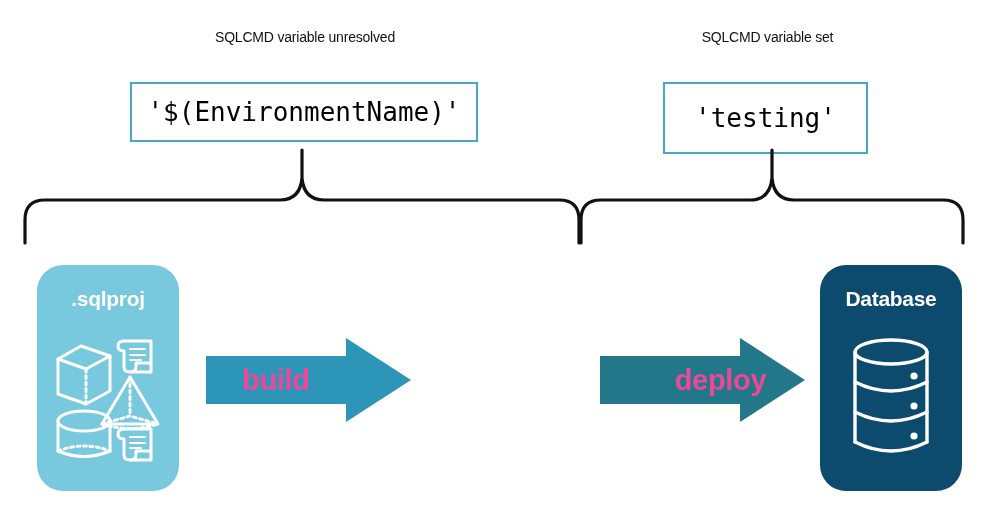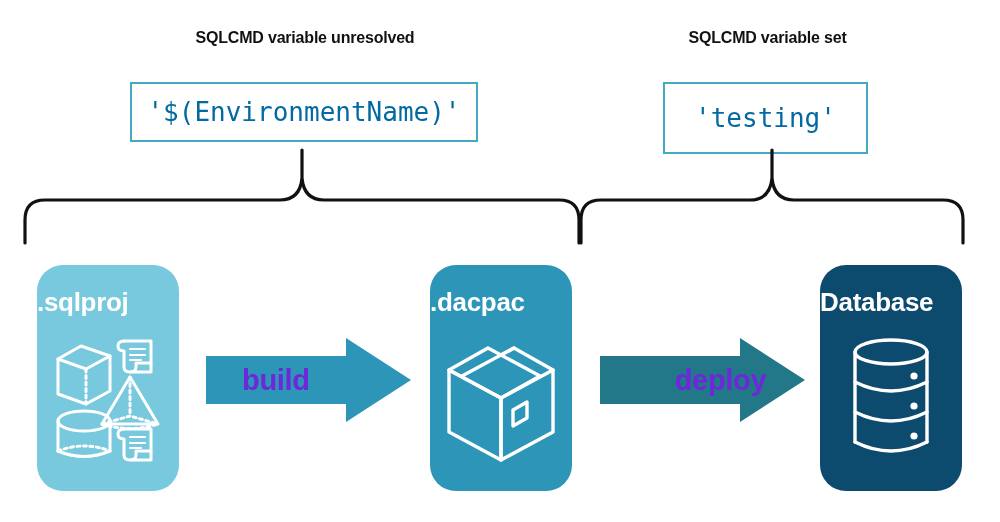--- a/index.html
+++ b/index.html
@@ -15,22 +15,22 @@
     width: 1000px;
     height: 522px;
     background: #ffffff;
     overflow: hidden;
   }
 
   
   .heading {
     position: absolute;
     font-family: "Liberation Sans", sans-serif;
-    font-weight: bold;
-    font-size: 16px;
+    font-weight: normal;
+    font-size: 14px;
     color: #111111;
     letter-spacing: -0.2px;
     white-space: nowrap;
     text-align: center;
   }
   #heading-unresolved { left: 60px; top: 29px; width: 490px; }
   #heading-set        { left: 570px; top: 29px; width: 395px; }
 
   
   .code-box {
@@ -38,21 +38,21 @@
     border: 2px solid #44a8c6;
     background: #ffffff;
     box-sizing: border-box;
     display: flex;
     align-items: center;
     justify-content: center;
   }
   .code-box span {
     font-family: "DejaVu Sans Mono", "Liberation Mono", monospace;
     font-size: 26px;
-    color: #0369a1;
+    color: #000000;
     white-space: pre;
     letter-spacing: 0px;
   }
   #code-box-unresolved { left: 130px; top: 82px; width: 348px; height: 60px; }
   #code-box-set        { left: 663px; top: 82px; width: 205px; height: 72px; }
 
   
   .brace-wrap { position: absolute; }
   #brace-left  { left: 22px;  top: 148px; width: 560px; height: 95px; }
   #brace-right { left: 578px; top: 148px; width: 388px; height: 95px; }
@@ -61,23 +61,24 @@
   
   .stage-box {
     position: absolute;
     border-radius: 26px;
     box-sizing: border-box;
   }
   .stage-box .box-title {
     position: absolute;
     left: 0; right: 0;
     top: 22px;
+    text-align: center;
     font-family: "Liberation Sans", sans-serif;
     font-weight: bold;
-    font-size: 26px;
+    font-size: 21px;
     color: #ffffff;
     letter-spacing: -0.3px;
     white-space: nowrap;
   }
   .stage-box .box-art {
     position: absolute;
     left: 0; right: 0;
     top: 58px;
     bottom: 16px;
     display: flex;
@@ -97,21 +98,21 @@
     align-items: center;
     justify-content: flex-start;
   }
   .arrow svg { position: absolute; left: 0; top: 0; }
   .arrow .arrow-label {
     position: relative;
     z-index: 2;
     font-family: "Liberation Sans", sans-serif;
     font-weight: bold;
     font-size: 29px;
-    color: #6d28d9;
+    color: #ec4899;
     letter-spacing: -0.3px;
     white-space: nowrap;
     padding-left: 36px;
   }
   #arrow-build  { left: 206px; top: 336px; width: 205px; height: 88px; }
   #arrow-deploy { left: 600px; top: 336px; width: 205px; height: 88px; justify-content: center; }
 </style>
 </head>
 <body>
 
@@ -212,39 +213,20 @@
     </div>
   </div>
 
   <div class="arrow" id="arrow-build">
     <svg width="205" height="88" viewBox="0 0 205 88">
       <path d="M 0 20 L 140 20 L 140 2 L 205 44 L 140 86 L 140 68 L 0 68 Z" fill="#2d96b8"></path>
     </svg>
     <span class="arrow-label">build</span>
   </div>
 
-  <div class="stage-box" id="box-dacpac">
-    <div class="box-title">.dacpac</div>
-    <div class="box-art">
-      <svg width="116" height="134" viewBox="0 0 116 134">
-        <g fill="none" stroke="#ffffff" stroke-width="3.4" stroke-linejoin="round" stroke-linecap="round">
-
-          <path d="M 6 38 L 58 66 L 58 128 L 6 100 Z"></path>
-          <path d="M 110 38 L 58 66 L 58 128 L 110 100 Z"></path>
-
-          <path d="M 6 38 L 45 16 L 97 44 L 58 66 Z"></path>
-          <path d="M 110 38 L 71 16 L 19 44 L 58 66 Z" opacity="0"></path>
-          <path d="M 110 38 L 71 16 L 58 23"></path>
-          <path d="M 71 16 L 19 44"></path>
-
-          <path d="M 70 78 L 84 70 L 84 86 L 70 94 Z"></path>
-        </g>
-      </svg>
-    </div>
-  </div>
 
   <div class="arrow" id="arrow-deploy">
     <svg width="205" height="88" viewBox="0 0 205 88">
       <path d="M 0 20 L 140 20 L 140 2 L 205 44 L 140 86 L 140 68 L 0 68 Z" fill="#227788"></path>
     </svg>
     <span class="arrow-label">deploy</span>
   </div>
 
   <div class="stage-box" id="box-database">
     <div class="box-title">Database</div>

